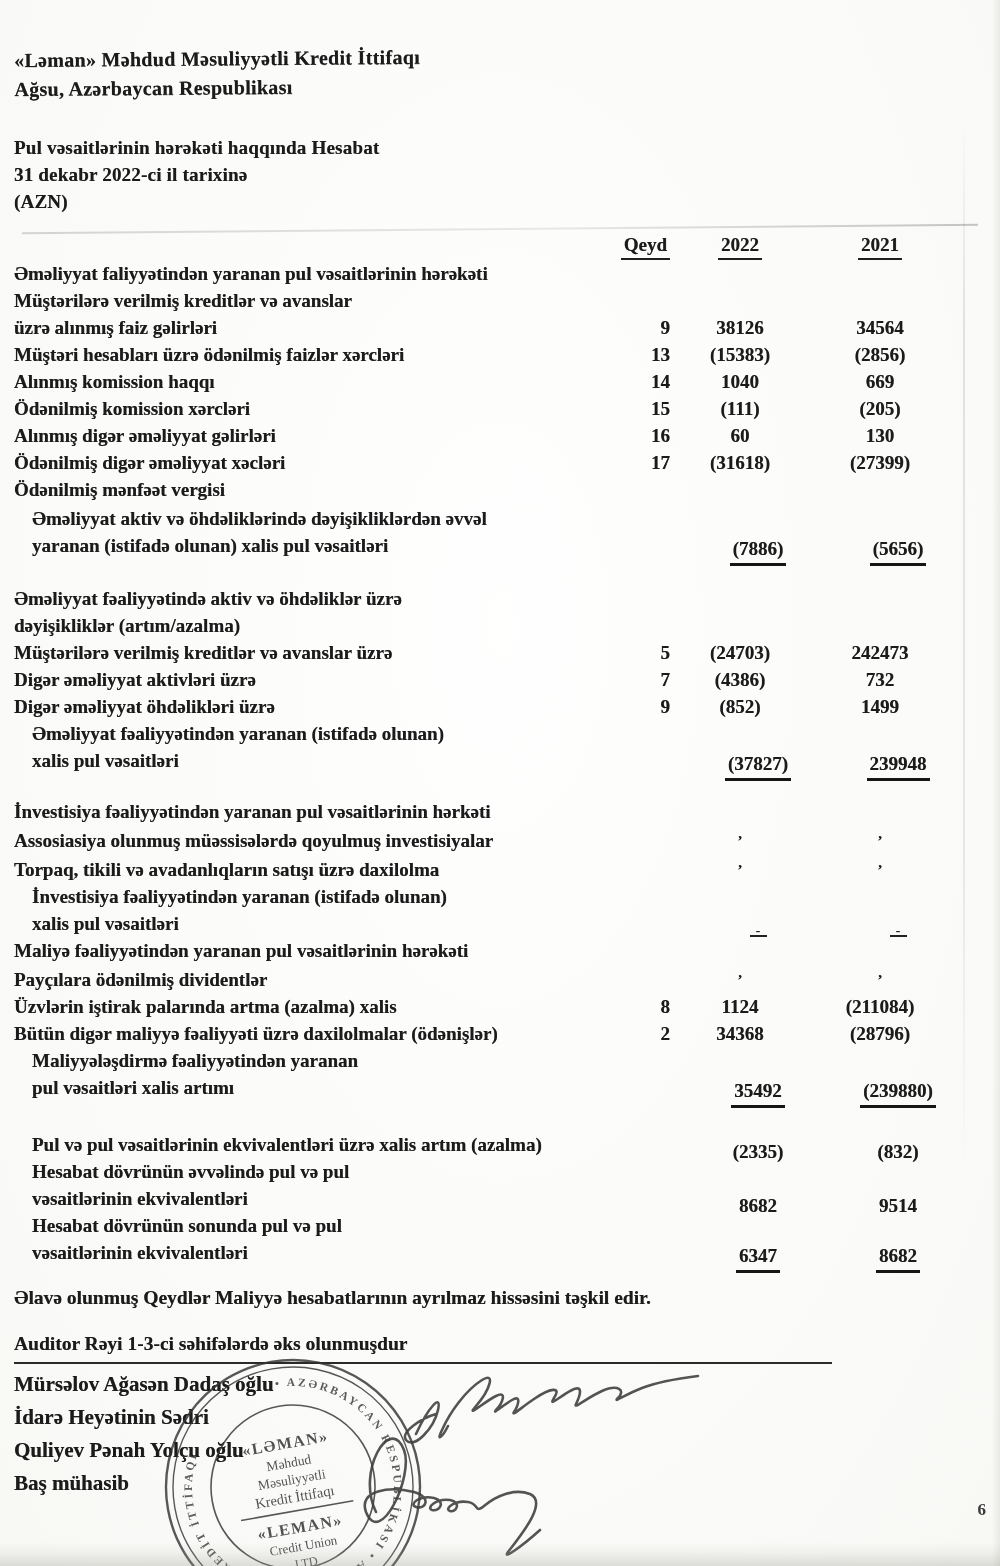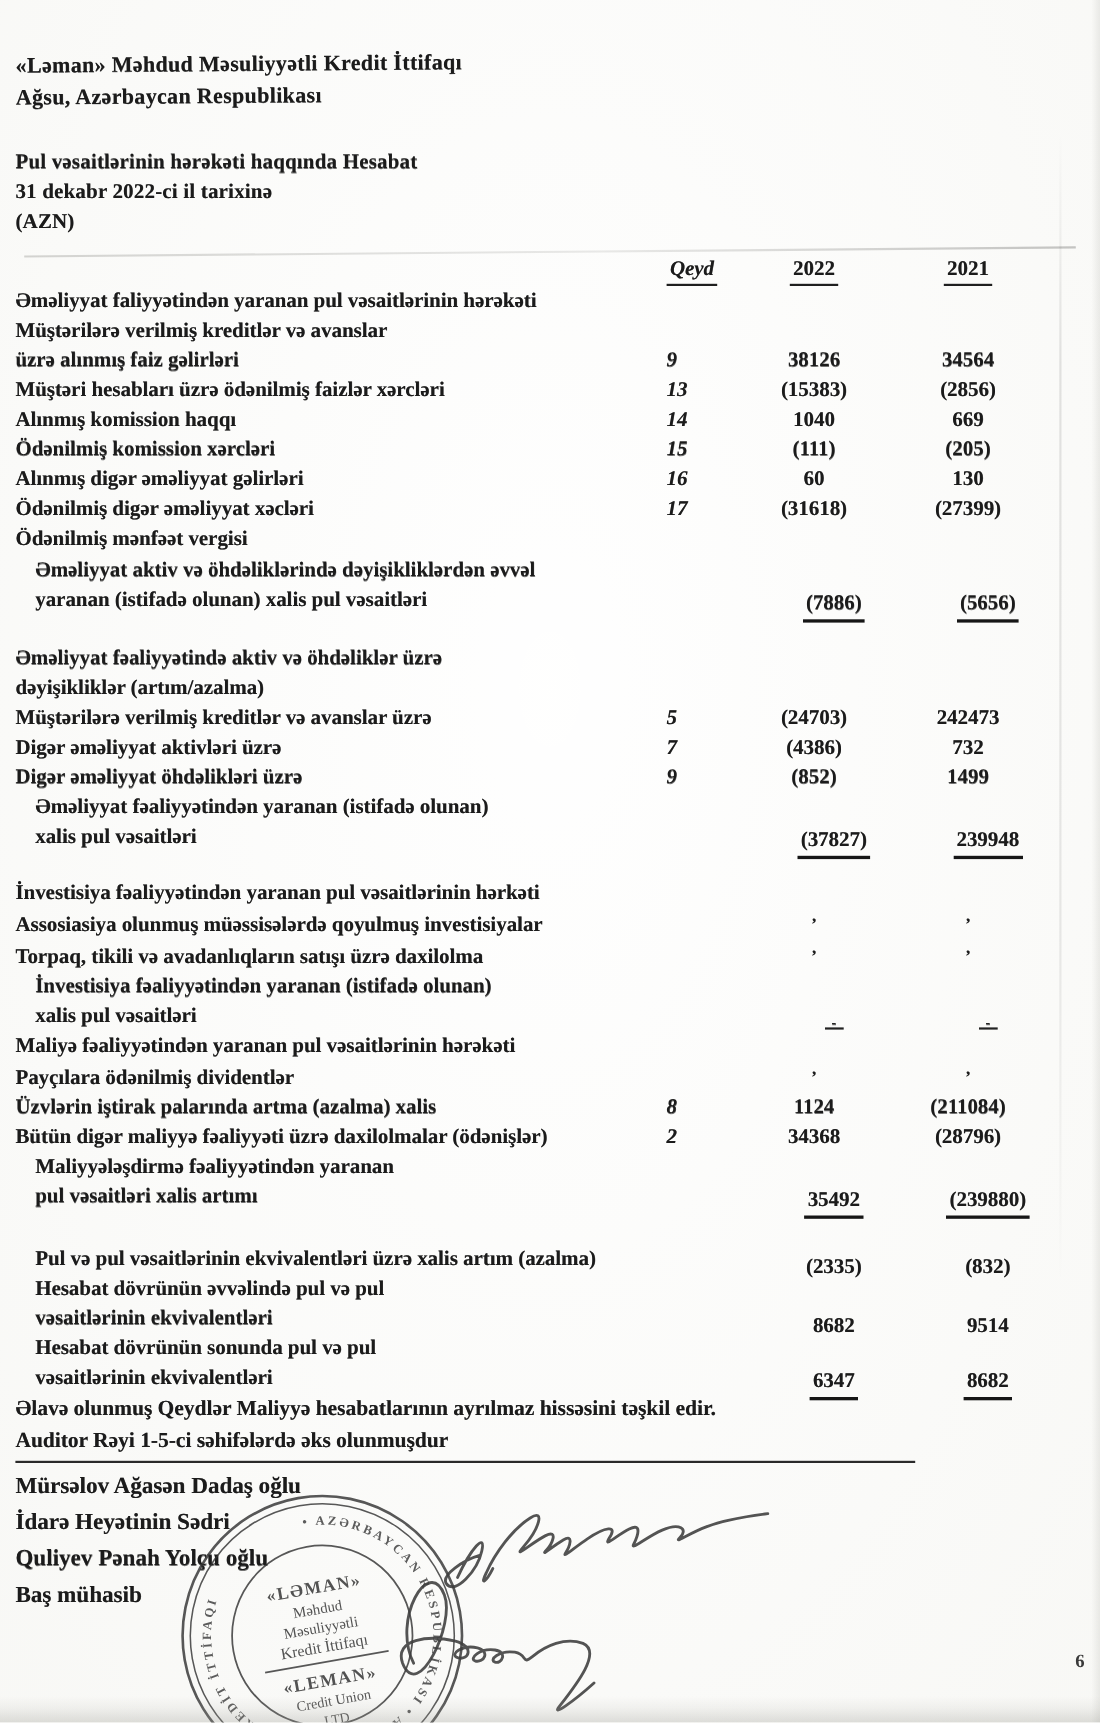--- a/index.html
+++ b/index.html
@@ -14,30 +14,30 @@
       radial-gradient(ellipse at 50% 40%, rgba(255,255,255,.9), rgba(240,240,236,.25) 95%),
       #fbfbf9;
   }
   .doc{position:relative;padding:46px 40px 0 14px;
     text-shadow:0.2px 0.3px 0.6px rgba(25,25,25,.6);}
   .hdr{font-weight:700;font-size:20px;line-height:29px;letter-spacing:.3px;transform:rotate(-0.45deg);transform-origin:left top;}
   .report{margin-top:30px;font-weight:700;font-size:19px;line-height:27px;letter-spacing:.2px;}
   .tbl{margin-top:16px;font-size:19px;}
   .row{display:flex;align-items:flex-end;min-height:27px;line-height:27px;}
   .lbl{flex:0 0 592px;white-space:nowrap;overflow:visible;font-weight:700;}
-  .q{flex:0 0 64px;text-align:left;font-weight:700;font-style:italic;}
+  .q{flex:0 0 64px;text-align:right;font-weight:700;}
   .v{flex:0 0 140px;text-align:center;font-weight:700;font-family:Liberation Serif, serif;}
   .colhead{align-items:flex-start;min-height:26px;}
   .uh{display:inline-block;border-bottom:2.5px solid #1f1f1f;padding:0 3px 0;}
   .u{display:inline-block;border-bottom:3px solid #161616;padding:0 3px 1px;}
   .total .v{transform:translateY(7px);}
   .total{min-height:29px;margin-left:18px;}
   .tick{display:inline-block;font-size:15px;transform:translateY(-7px);}
   .dashline{display:inline-block;width:17px;font-size:13px;line-height:9px;border-bottom:2.5px solid #222;transform:translateY(-2px);}
-  .footer-note{font-weight:700;font-size:19.5px;line-height:28px;margin-top:1px;white-space:nowrap;text-shadow:0.2px 0.3px 0.6px rgba(25,25,25,.6);}
+  .footer-note{font-weight:700;font-size:19.5px;line-height:28px;margin-top:18px;white-space:nowrap;text-shadow:0.2px 0.3px 0.6px rgba(25,25,25,.6);}
   .sep{height:0;border-bottom:2.5px solid #2a2a2a;width:818px;margin:4px 0 2px;}
   .sig-block{margin-top:4px;}
   .sig-line{font-weight:700;font-size:21px;line-height:33px;white-space:nowrap;text-shadow:0.2px 0.3px 0.6px rgba(25,25,25,.6);}
   .page-num{position:absolute;right:14px;top:1500px;font-weight:700;font-size:17px;color:#3a3a3a;}
   
   .scan-line-top{position:absolute;left:22px;top:228px;width:956px;height:2px;
     background:linear-gradient(90deg,rgba(120,120,115,.30),rgba(140,140,135,.18) 55%,rgba(120,120,118,.42));
     transform:rotate(-0.5deg);}
   .fold-line{position:absolute;left:963px;top:120px;width:2px;height:1050px;
     background:linear-gradient(rgba(0,0,0,0),rgba(0,0,0,.10) 20%,rgba(0,0,0,.08) 70%,rgba(0,0,0,0));}
@@ -230,21 +230,21 @@
           <div class="row total">
             <span class="lbl">Hesabat dövrünün sonunda pul və pul<br>vəsaitlərinin ekvivalentləri</span>
             <span class="q"></span>
             <span class="v"><span class="u">6347</span></span>
             <span class="v"><span class="u">8682</span></span>
           </div>
         </div>
     </div>
 
     <div class="footer-note">Əlavə olunmuş Qeydlər Maliyyə hesabatlarının ayrılmaz hissəsini təşkil edir.</div>
-    <div class="footer-note">Auditor Rəyi 1-5-ci səhifələrdə əks olunmuşdur</div>
+    <div class="footer-note">Auditor Rəyi 1-3-ci səhifələrdə əks olunmuşdur</div>
     <div class="sep"></div>
 
     <div class="sig-block">
       <div class="sig-line">Mürsəlov Ağasən Dadaş oğlu</div>
       <div class="sig-line">İdarə Heyətinin Sədri</div>
       <div class="sig-line">Quliyev Pənah Yolçu oğlu</div>
       <div class="sig-line">Baş mühasib</div>
     </div>
   </div>
 

